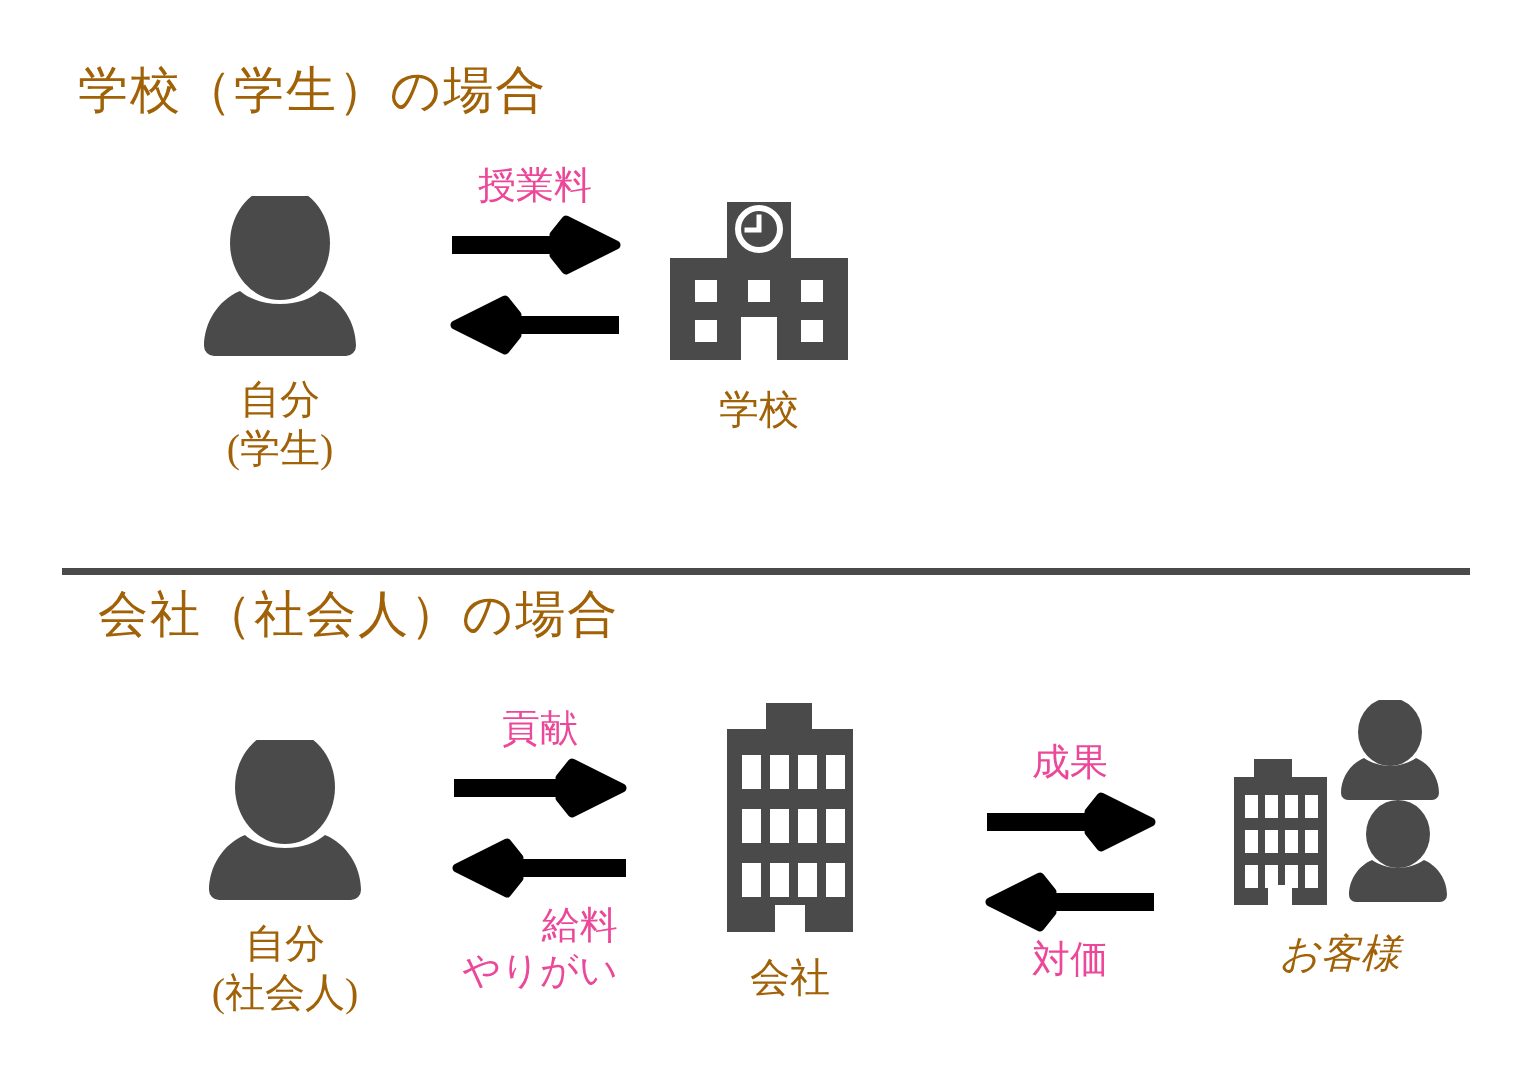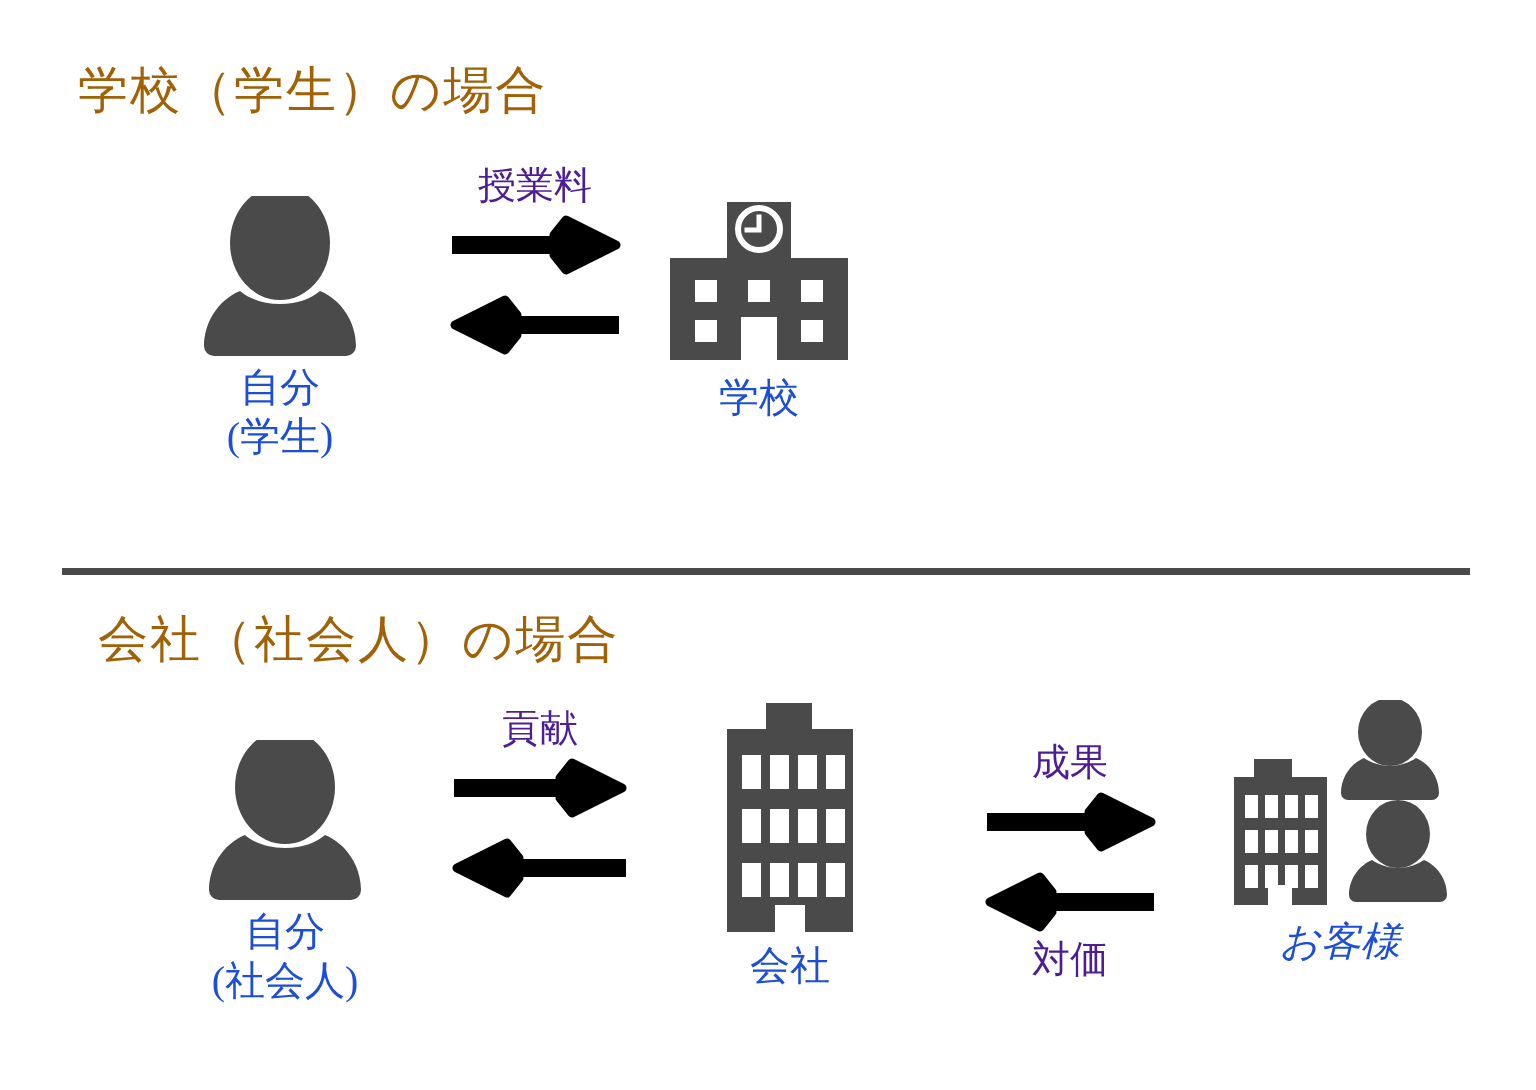--- a/index.html
+++ b/index.html
@@ -18,21 +18,21 @@
 
   .section-title {
     position: absolute;
     font-size: 50px;
     font-weight: 400;
     letter-spacing: 2px;
     white-space: nowrap;
     color: #a16207;
   }
   #title-school { left: 78px;  top: 57px; }
-  #title-company { left: 98px; top: 606px; font-family: Liberation Mono, monospace; }
+  #title-company { left: 98px; top: 581px; font-family: Liberation Mono, monospace; }
 
   .divider {
     position: absolute;
     left: 62px;
     top: 568px;
     width: 1408px;
     height: 7px;
     background: #4a4a4a;
   }
 
@@ -46,37 +46,37 @@
   .node-icon {
     display: flex;
     align-items: flex-end;
     justify-content: center;
   }
   .node-label {
     text-align: center;
     font-size: 40px;
     line-height: 1.22;
     white-space: pre-line;
-    margin-top: 8px;
-    color: #1d4ed8;
+    margin-top: 20px;
+    color: #a16207;
   }
 
   
   .arrow-pair {
     position: absolute;
     display: flex;
     flex-direction: column;
     align-items: center;
   }
   .arrow-label {
     font-size: 38px;
     line-height: 1.18;
     text-align: right;
     white-space: pre-line;
-    color: #4c1d95;
+    color: #ec4899;
   }
   .arrow-label.top { margin-bottom: 6px; }
   .arrow-label.bottom { margin-top: 4px; }
   .arrow-gap { height: 18px; }
 
   .icon-gray { fill: #4a4a4a; }
   .icon-black { fill: #000000; }
 </style>
 </head>
 <body>
@@ -156,20 +156,22 @@
   <div class="arrow-label top">貢献</div>
   <svg width="180" height="62" viewBox="0 0 180 62">
     <rect class="icon-black" x="4" y="22" width="135" height="18"></rect>
     <path class="icon-black" d="M122 6 L172 31 L122 56 L110 41 L142 31 L110 21 Z" stroke="#000" stroke-width="9" stroke-linejoin="round"></path>
   </svg>
   <div class="arrow-gap"></div>
   <svg width="180" height="62" viewBox="0 0 180 62">
     <rect class="icon-black" x="41" y="22" width="135" height="18"></rect>
     <path class="icon-black" d="M57 6 L7 31 L57 56 L69 41 L37 31 L69 21 Z" stroke="#000" stroke-width="9" stroke-linejoin="round"></path>
   </svg>
+  <div class="arrow-label bottom">給料
+やりがい</div>
 </div>
 
 <div class="node" style="left:690px; top:699px; width:200px;">
   <div class="node-icon" style="height:235px;">
     <svg width="140" height="235" viewBox="0 0 140 235">
       <rect class="icon-gray" x="46" y="4" width="46" height="26"></rect>
       <rect class="icon-gray" x="7" y="30" width="126" height="203"></rect>
       <rect x="22" y="56" width="19" height="34" fill="#ffffff"></rect>
       <rect x="50" y="56" width="19" height="34" fill="#ffffff"></rect>
       <rect x="78" y="56" width="19" height="34" fill="#ffffff"></rect>

